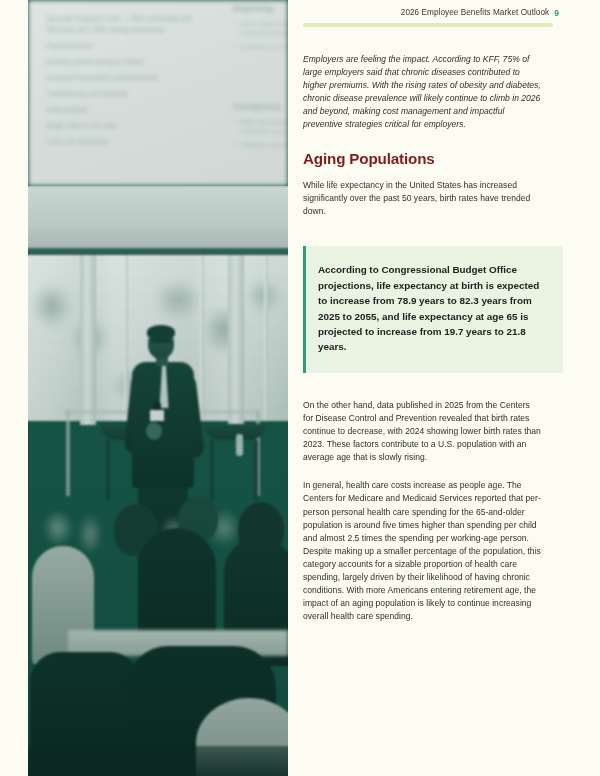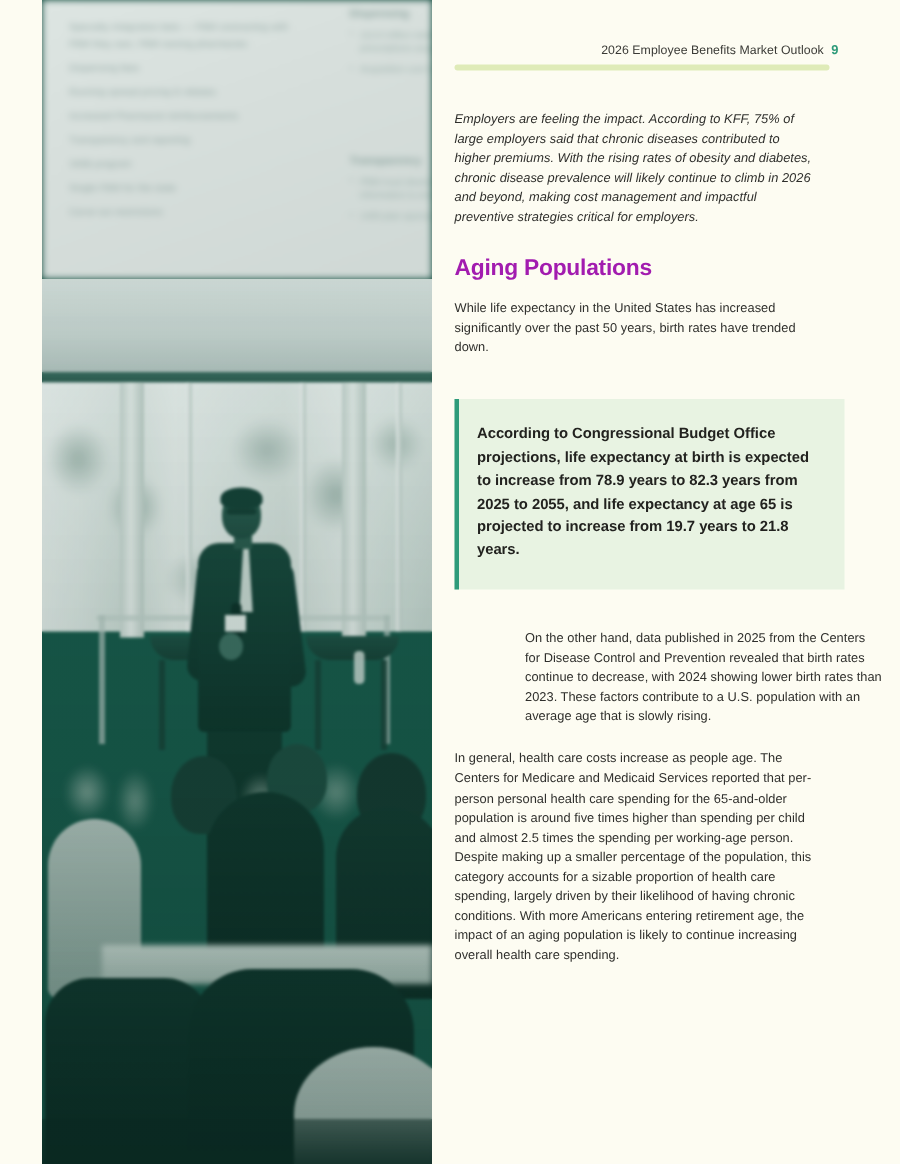--- a/index.html
+++ b/index.html
@@ -298,24 +298,24 @@
   
   #content {
     position: absolute;
     left: 303px;
     top: 0;
     width: 258px;
   }
 
   #page-header {
     display: flex;
-    align-items: flex-end;
+    align-items: flex-start;
     justify-content: flex-end;
     gap: 5px;
-    padding-top: 28px;
+    padding-top: 8px;
     padding-right: 2px;
   }
   #page-header .doc-title {
     font-size: 8.2px;
     color: #3a3a36;
     letter-spacing: .05px;
   }
   #page-header .page-num {
     font-size: 8.6px;
     color: #2E9B7A;
@@ -334,42 +334,42 @@
     line-height: 13.1px;
     color: #2f2f2c;
     letter-spacing: .02px;
   }
   #para-1 { margin-top: 26px; width: 240px; font-style: italic; }
 
   #section-heading {
     margin-top: 18px;
     font-size: 15.2px;
     font-weight: 700;
-    color: #a21caf;
+    color: #7f1d1d;
     letter-spacing: -.15px;
   }
   #para-2 { margin-top: 7px; width: 246px; }
 
   #callout {
     margin-top: 28px;
     width: 260px;
     background: #E8F3E2;
     border-left: 3px solid #2E9B7A;
     padding: 16px 14px 18px 12px;
     box-sizing: border-box;
   }
   #callout-text {
     font-size: 9.9px;
     line-height: 15.4px;
     font-weight: 700;
     color: #22221f;
     letter-spacing: -.02px;
   }
 
-  #para-3 { margin-top: 26px; width: 238px; margin-left: 47px; }
+  #para-3 { margin-top: 26px; width: 238px; }
   #para-4 { margin-top: 15px; width: 243px; }
 </style>
 </head>
 <body>
 
 <div id="page">
 
   <div id="left-media">
 
     <div class="slide">

